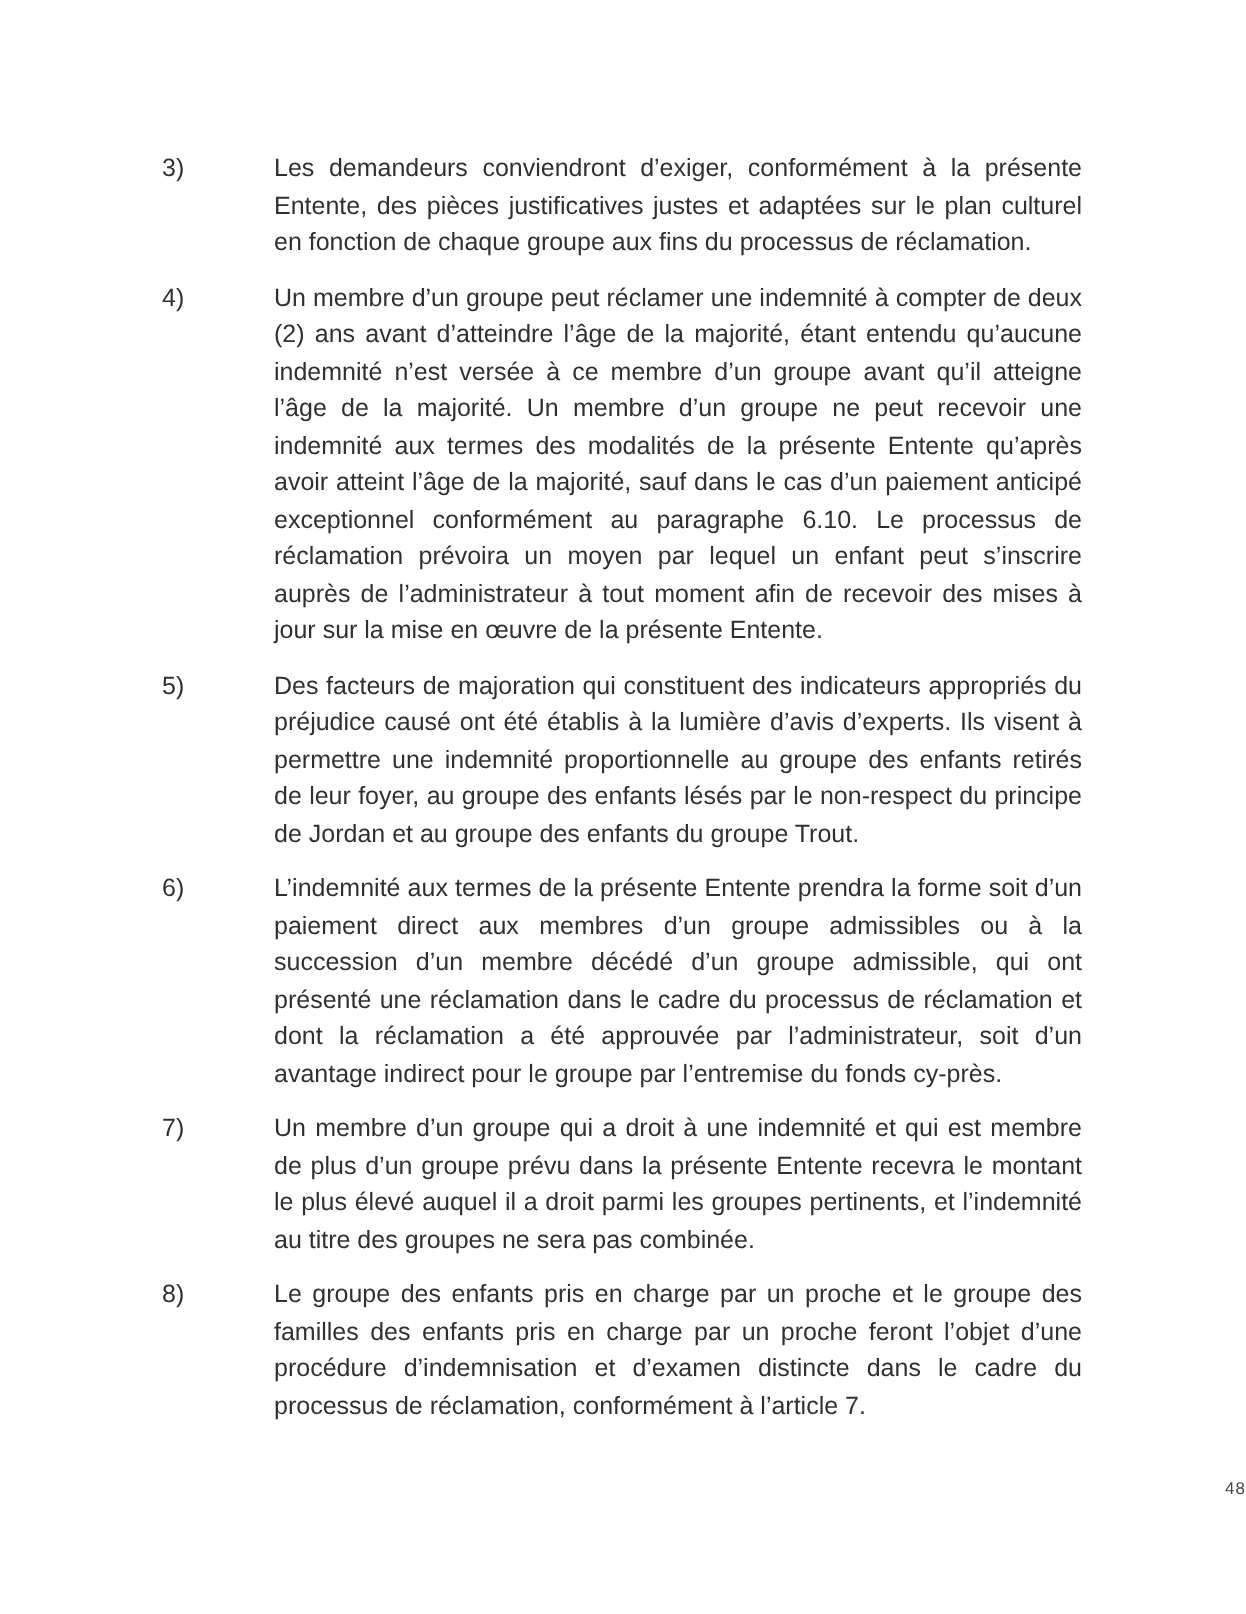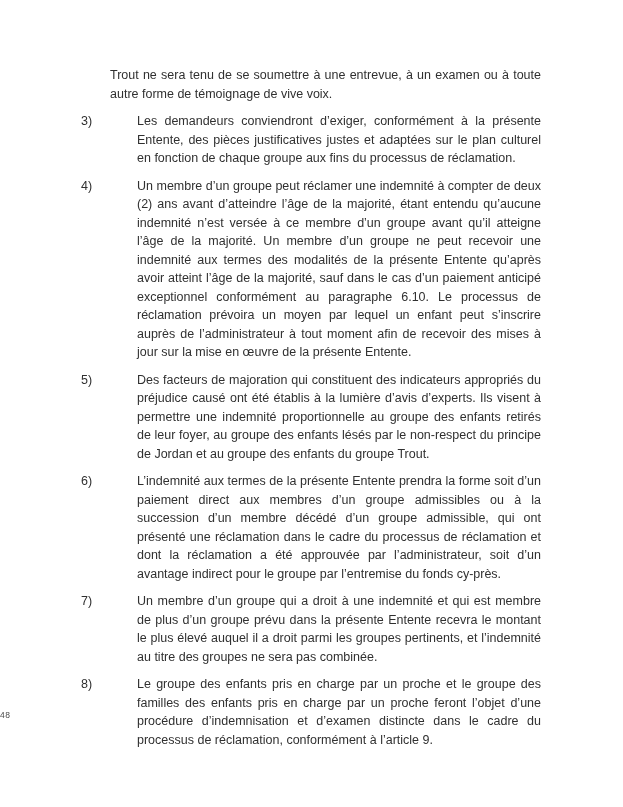--- a/index.html
+++ b/index.html
@@ -43,34 +43,33 @@
     line-height: 18.5px;
   }
   .item-text {
     flex: 1 1 auto;
     margin-left: 27px;
   }
   .footer {
     position: absolute;
     left: 0;
     width: 100%;
-    top: 710px;
-    text-align: left;
+    top: 739px;
+    text-align: right;
     font-size: 8.5px;
     color: #4a4a4a;
     letter-spacing: 0.5px;
   }
 </style>
 </head>
 <body>
 
 <div class="page">
   <div class="content">
 
-    <p class="para continuation">Trout ne sera tenu de se soumettre à une entrevue, à un examen ou à toute autre forme de témoignage de vive voix.</p>
 
     <div class="item">
       <span class="item-number">3)</span>
       <p class="para item-text">Les demandeurs conviendront d’exiger, conformément à la présente Entente, des pièces justificatives justes et adaptées sur le plan culturel en fonction de chaque groupe aux fins du processus de réclamation.</p>
     </div>
 
     <div class="item">
       <span class="item-number">4)</span>
       <p class="para item-text">Un membre d’un groupe peut réclamer une indemnité à compter de deux (2) ans avant d’atteindre l’âge de la majorité, étant entendu qu’aucune indemnité n’est versée à ce membre d’un groupe avant qu’il atteigne l’âge de la majorité. Un membre d’un groupe ne peut recevoir une indemnité aux termes des modalités de la présente Entente qu’après avoir atteint l’âge de la majorité, sauf dans le cas d’un paiement anticipé exceptionnel conformément au paragraphe 6.10. Le processus de réclamation prévoira un moyen par lequel un enfant peut s’inscrire auprès de l’administrateur à tout moment afin de recevoir des mises à jour sur la mise en œuvre de la présente Entente.</p>
     </div>
@@ -85,19 +84,19 @@
       <p class="para item-text">L’indemnité aux termes de la présente Entente prendra la forme soit d’un paiement direct aux membres d’un groupe admissibles ou à la succession d’un membre décédé d’un groupe admissible, qui ont présenté une réclamation dans le cadre du processus de réclamation et dont la réclamation a été approuvée par l’administrateur, soit d’un avantage indirect pour le groupe par l’entremise du fonds cy-près.</p>
     </div>
 
     <div class="item">
       <span class="item-number">7)</span>
       <p class="para item-text">Un membre d’un groupe qui a droit à une indemnité et qui est membre de plus d’un groupe prévu dans la présente Entente recevra le montant le plus élevé auquel il a droit parmi les groupes pertinents, et l’indemnité au titre des groupes ne sera pas combinée.</p>
     </div>
 
     <div class="item">
       <span class="item-number">8)</span>
-      <p class="para item-text">Le groupe des enfants pris en charge par un proche et le groupe des familles des enfants pris en charge par un proche feront l’objet d’une procédure d’indemnisation et d’examen distincte dans le cadre du processus de réclamation, conformément à l’article 9.</p>
+      <p class="para item-text">Le groupe des enfants pris en charge par un proche et le groupe des familles des enfants pris en charge par un proche feront l’objet d’une procédure d’indemnisation et d’examen distincte dans le cadre du processus de réclamation, conformément à l’article 7.</p>
     </div>
 
   </div>
 
   <div class="footer">48</div>
 </div>
 
 </body></html>

